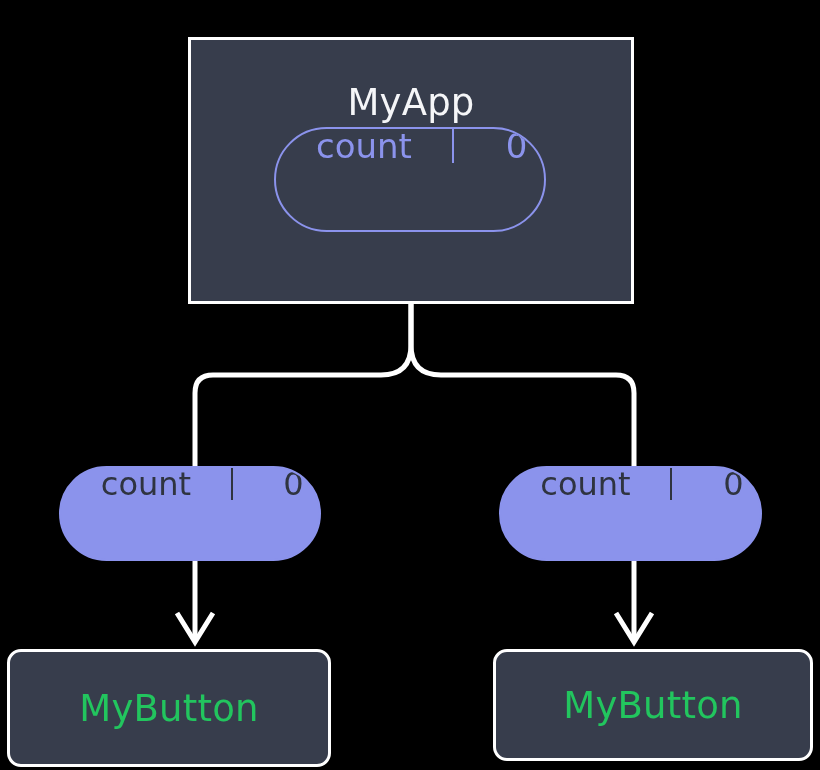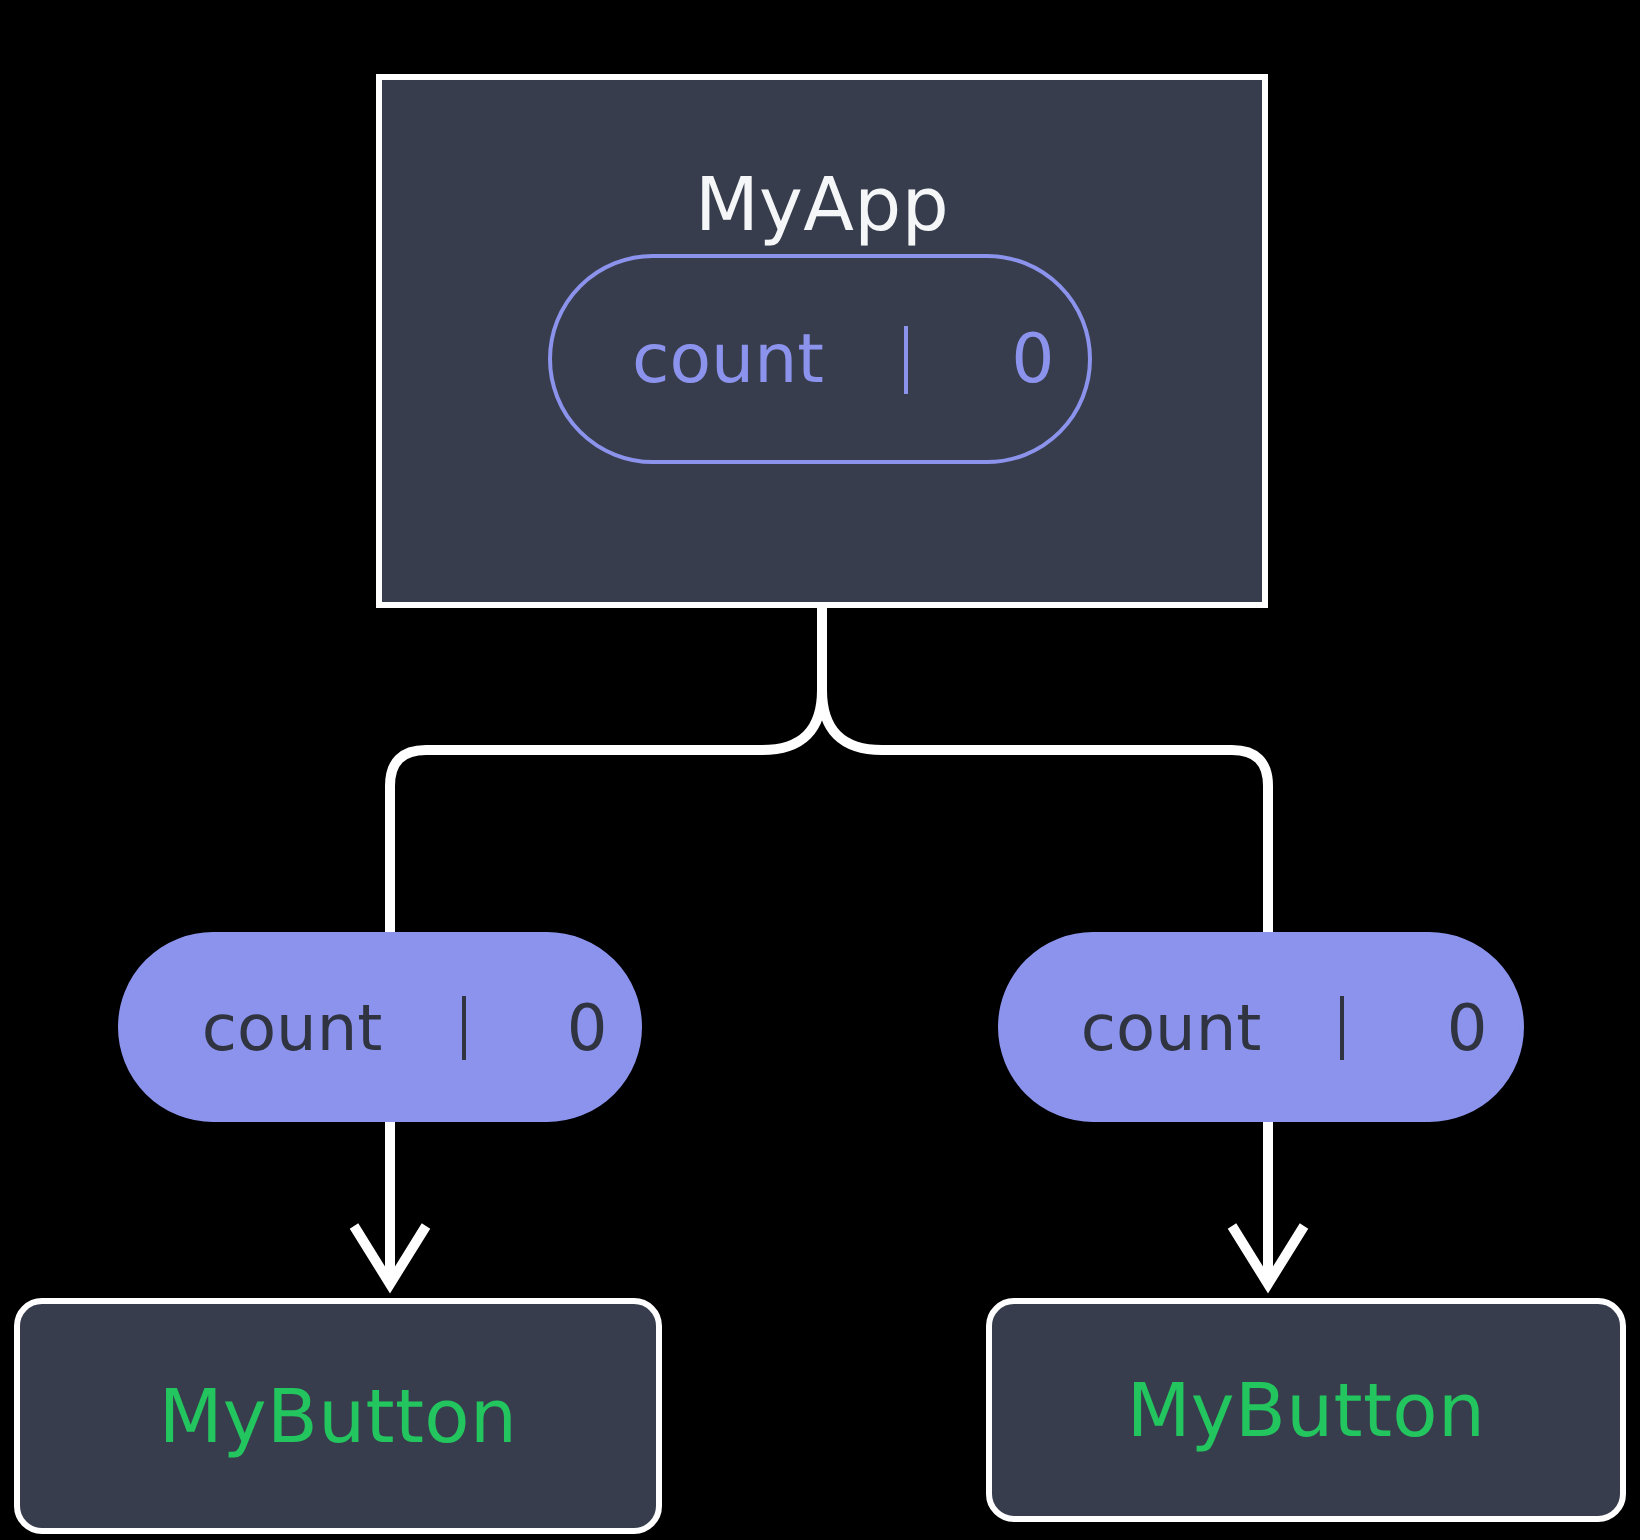--- a/index.html
+++ b/index.html
@@ -74,21 +74,21 @@
     letter-spacing: 0.2px;
     line-height: 1;
     user-select: none;
   }
 
   
   .pill {
     position: absolute;
     box-sizing: border-box;
     display: flex;
-    align-items: center;
+    align-items: flex-start;
     border-radius: 999px;
     overflow: hidden;
     gap: 35px;
   }
   .pill .cell {
     display: flex;
     align-items: center;
     justify-content: center;
     box-sizing: border-box;
     line-height: 1;

